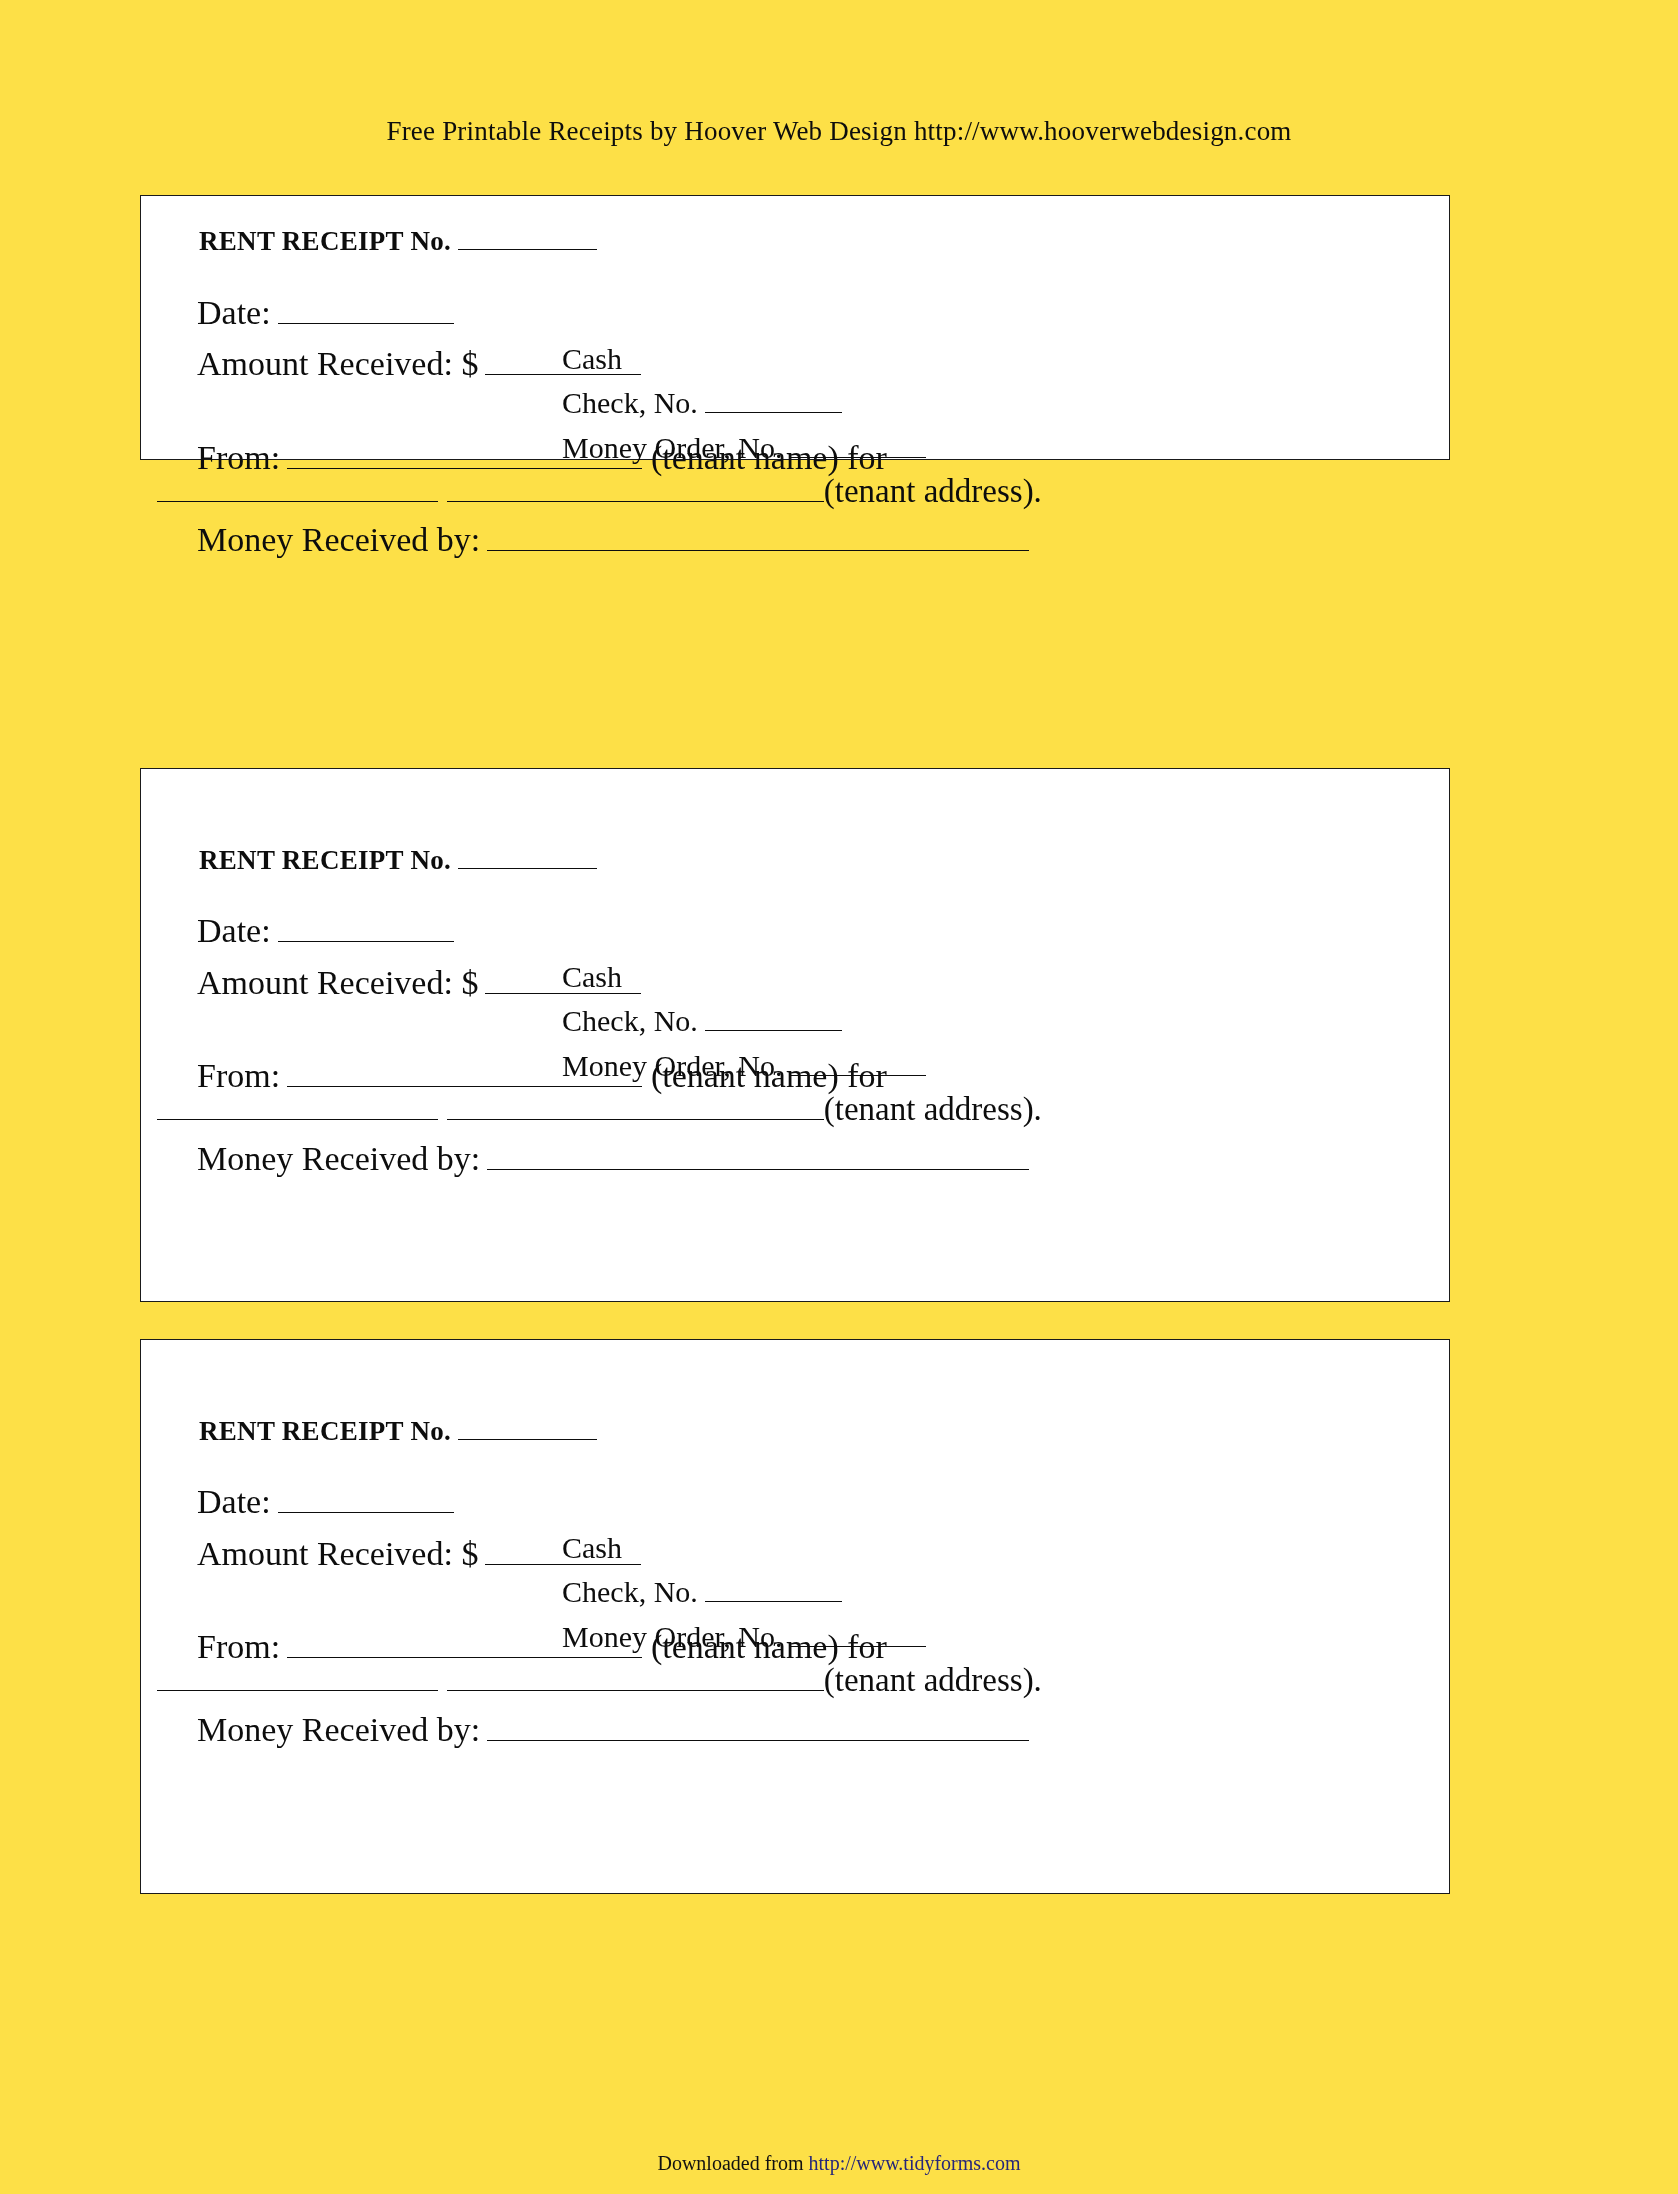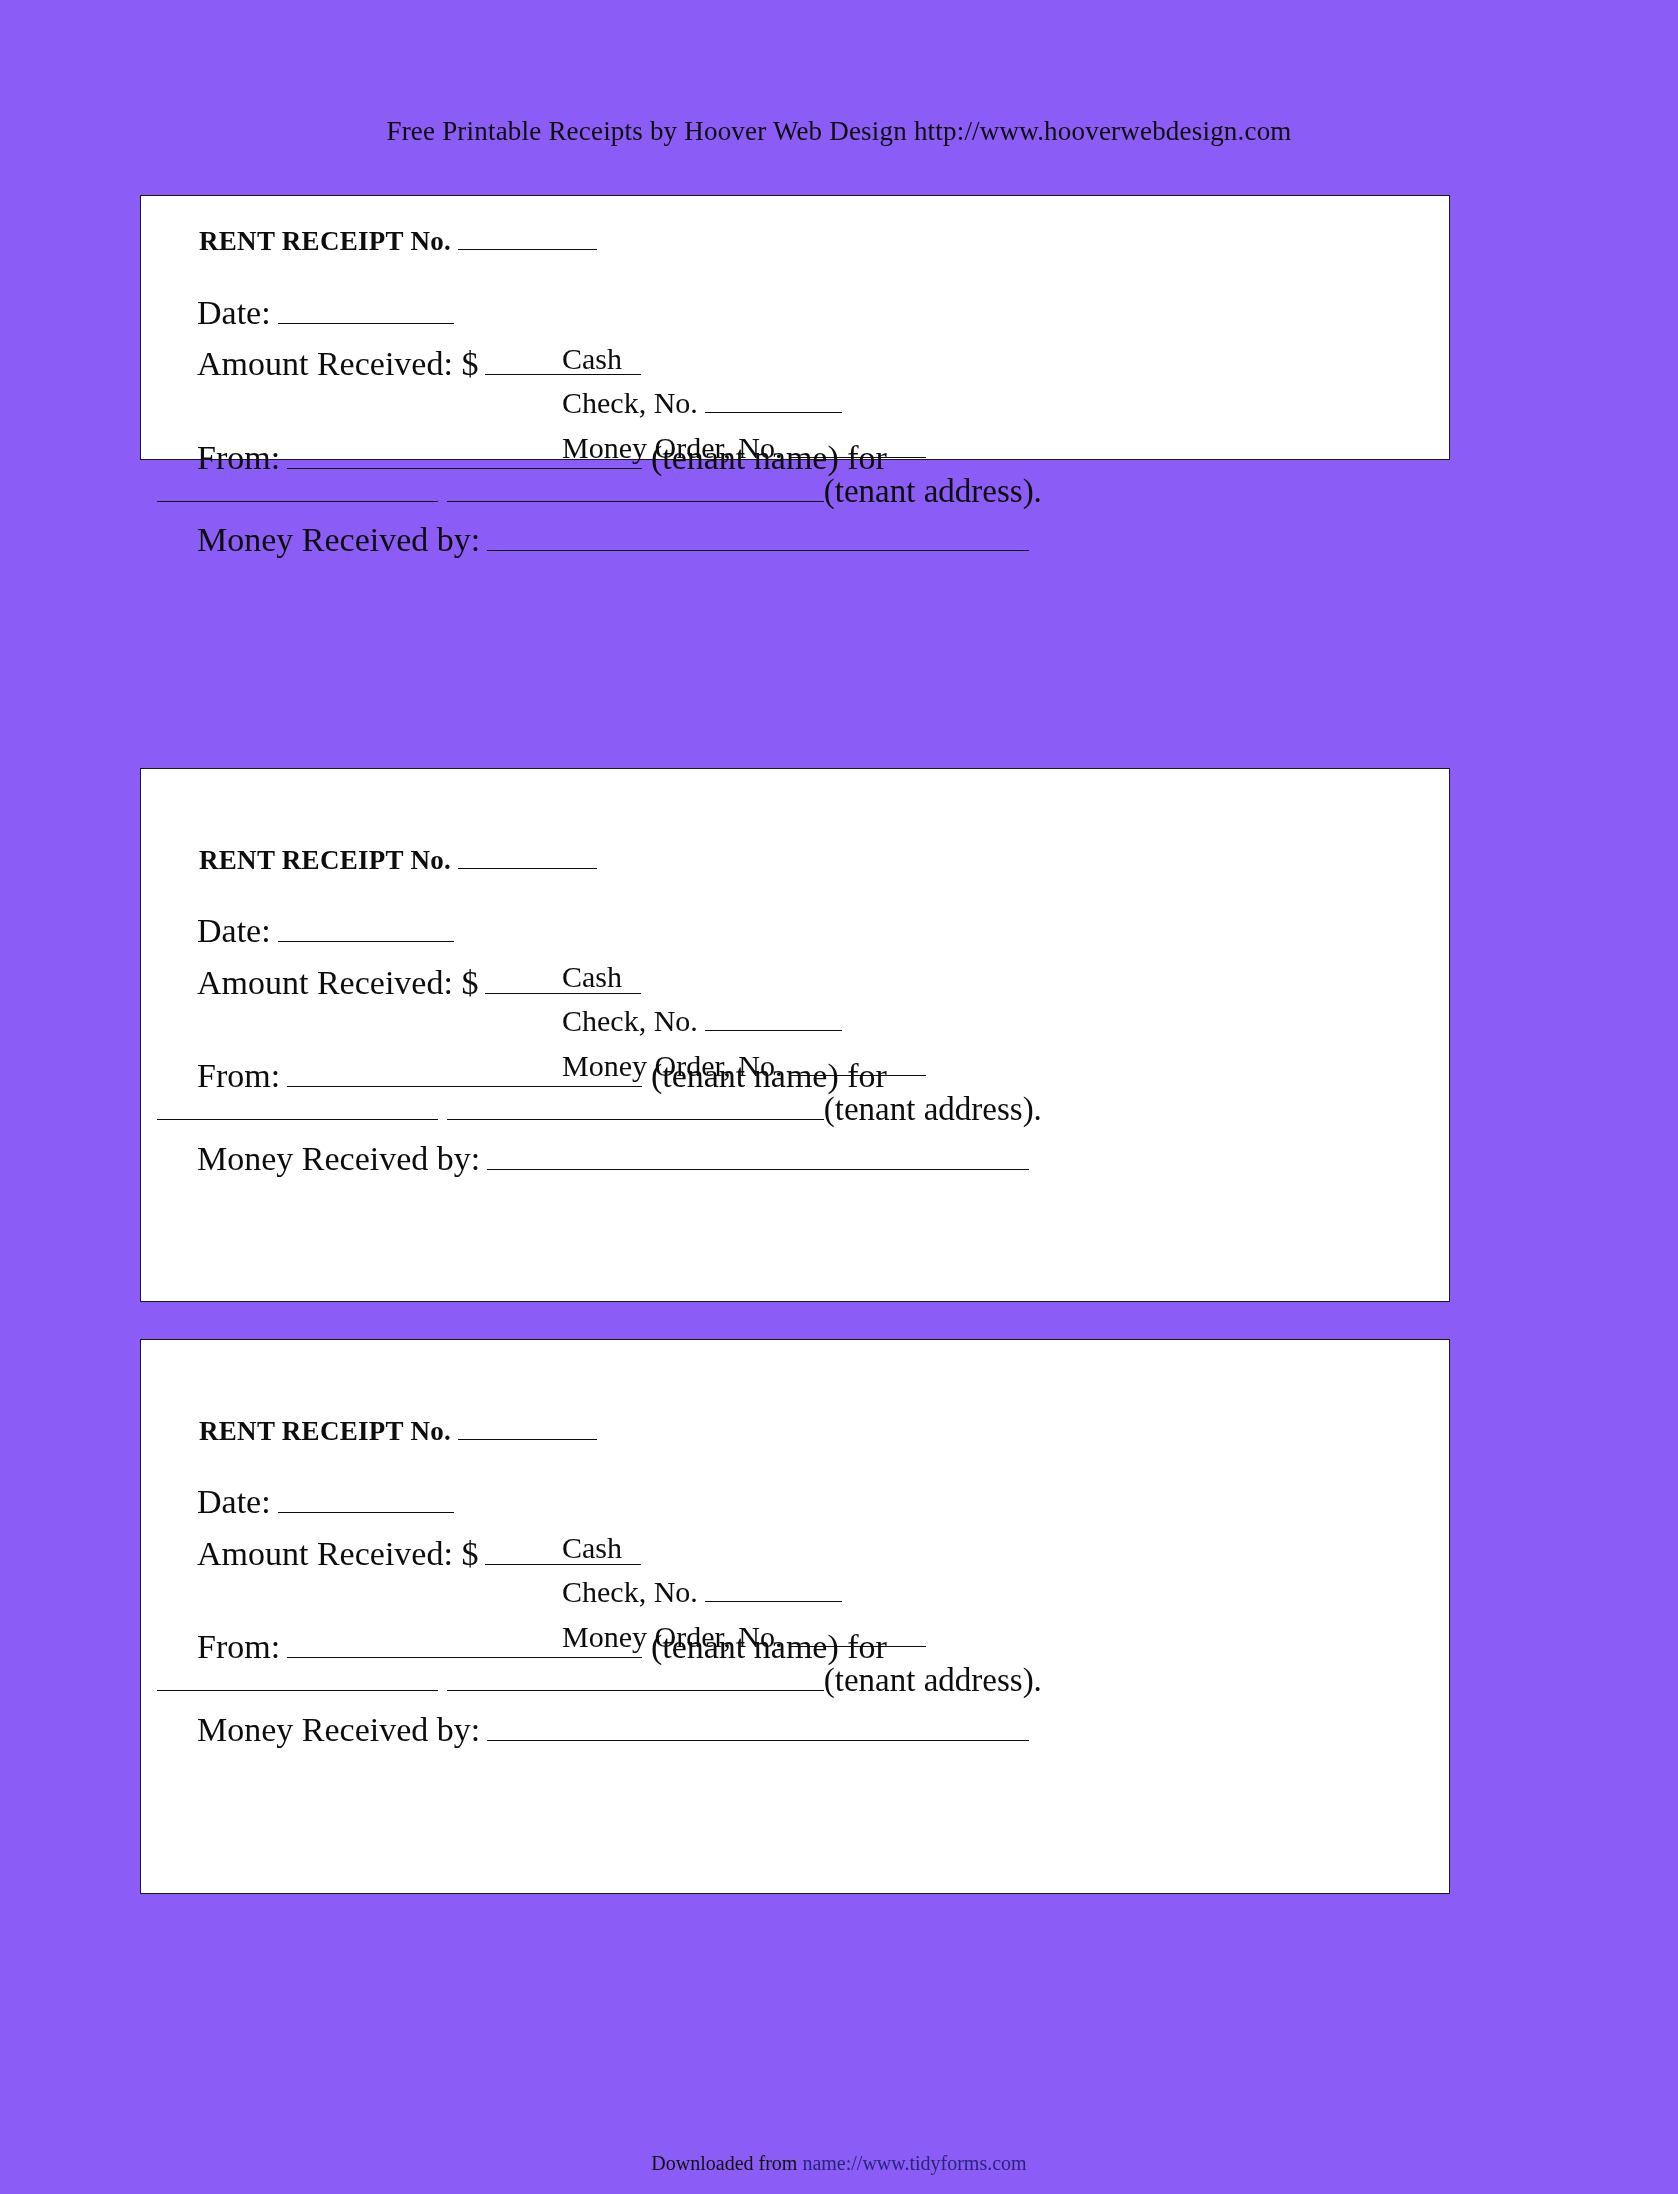--- a/index.html
+++ b/index.html
@@ -12,21 +12,21 @@
     height: 2195px;
     position: relative;
     font-family: "Liberation Serif", "DejaVu Serif", serif;
     color: #000000;
     overflow: hidden;
   }
 
   .page {
     position: absolute;
     inset: 0;
-    background: #8b5cf6;
+    background: #fde047;
   }
 
   
   .doc-header {
     position: absolute;
     top: 116px;
     left: 0;
     width: 1678px;
     text-align: center;
     font-size: 27px;
@@ -255,17 +255,17 @@
       </div>
 
       <div class="row" style="top:369px; left:56px;">
         <span class="lbl">Money Received by:</span><span class="blank w-money"></span>
       </div>
 
     </div>
   </div>
 
   <div class="doc-footer">
-    <span>Downloaded from </span><a class="footer-link" href="#">name://www.tidyforms.com</a>
+    <span>Downloaded from </span><a class="footer-link" href="#">http://www.tidyforms.com</a>
   </div>
 
 </div>
 
 
 </body></html>

